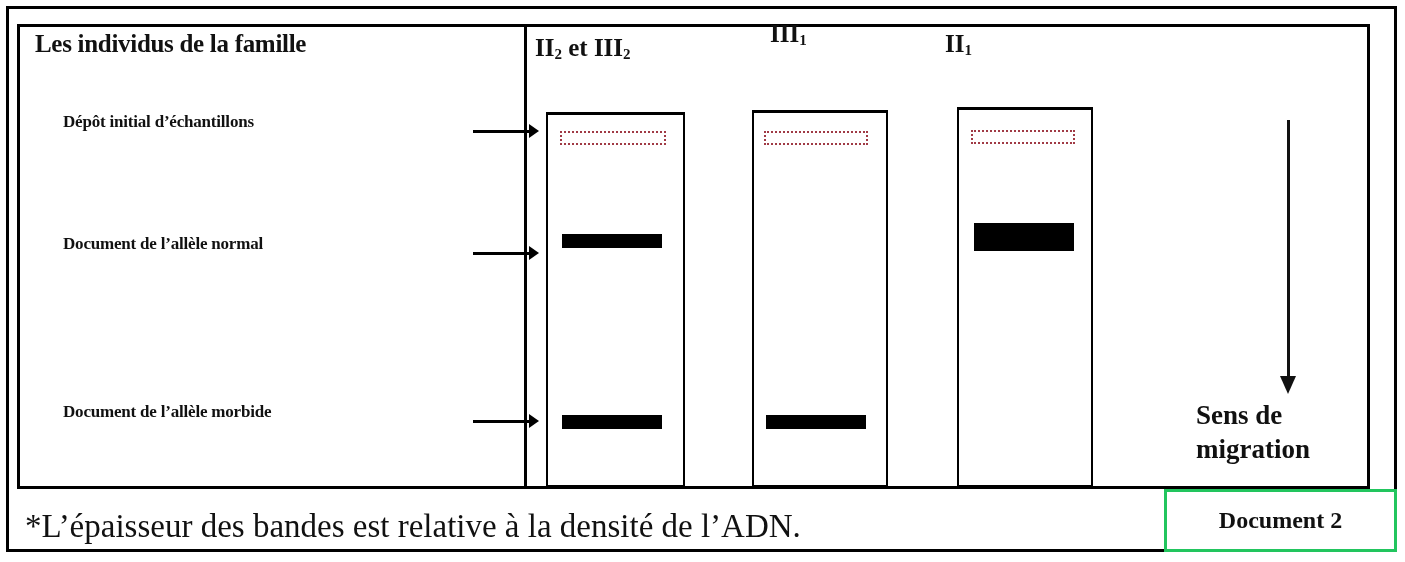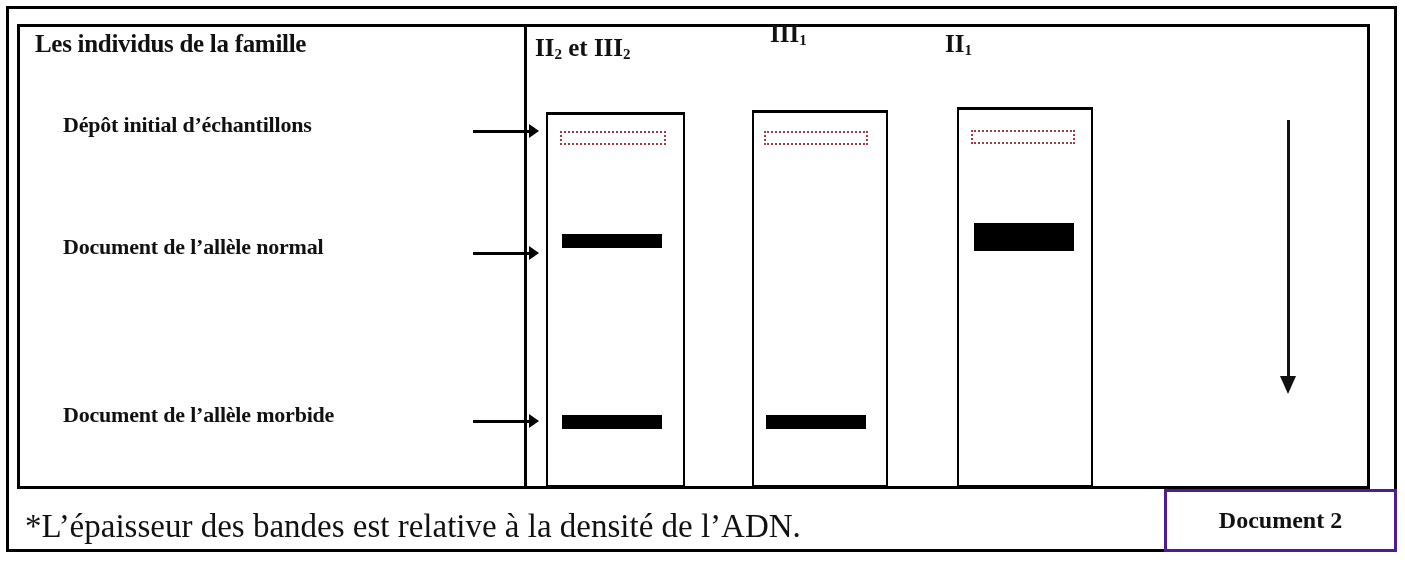--- a/index.html
+++ b/index.html
@@ -2,24 +2,24 @@
 <html><head>
 <meta charset="utf-8">
 <style>
   html, body { margin:0; padding:0; background:#fff; }
   body { width:1405px; height:562px; position:relative; overflow:hidden;
          font-family:"Liberation Serif", "DejaVu Serif", serif; color:#111; }
   .abs { position:absolute; }
   .outer { left:6px; top:6px; width:1391px; height:546px; border:3px solid #000; box-sizing:border-box; }
   .inner { left:17px; top:24px; width:1353px; height:465px; border:3px solid #000; box-sizing:border-box; }
   .divider { left:524px; top:24px; width:3px; height:465px; background:#000; }
-  .doc-box { left:1164px; top:489px; width:233px; height:63px; border:3px solid #4c1d95; box-sizing:border-box;
+  .doc-box { left:1164px; top:489px; width:233px; height:63px; border:3px solid #22c55e; box-sizing:border-box;
              display:flex; align-items:center; justify-content:center; font-weight:bold; font-size:24px; }
   .title { left:35px; top:30px; font-weight:bold; font-size:25px; letter-spacing:-0.3px;text-align:right; }
-  .row-label { font-weight:bold; font-size:22px; white-space:nowrap; letter-spacing:-0.2px; }
+  .row-label { font-weight:bold; font-size:17px; white-space:nowrap; letter-spacing:-0.2px; }
   .arrow-h { height:3px; background:#000; }
   .arrow-h::after { content:""; position:absolute; right:-8px; top:-6px; border-left:10px solid #000;
                     border-top:7px solid transparent; border-bottom:7px solid transparent; }
   .lane-head { font-weight:bold; font-size:25px; white-space:nowrap; }
   .lane-head sub { font-size:15px; vertical-align:-3px; }
   .lane { border:2px solid #000; border-top-width:3px; box-sizing:border-box; background:#fff; }
   .well { border:2px dotted #a03a45; box-sizing:border-box; height:14px; }
   .band { background:#000; }
   .mig-line { left:1287px; top:120px; width:3px; height:258px; background:#111; }
   .mig-head { left:1280px; top:376px; width:0; height:0; border-top:18px solid #111;
@@ -61,18 +61,20 @@
 </div>
 
 <div class="abs lane" style="left:957px; top:107px; width:136px; height:380px;">
   <div class="abs well" style="left:12px; top:20px; width:104px;"></div>
   <div class="abs band" style="left:15px; top:113px; width:100px; height:28px;"></div>
 </div>
 
 <div class="abs mig-line"></div>
 <div class="abs mig-head"></div>
 <div class="abs mig-label">
+  <div>Sens de</div>
+  <div>migration</div>
 </div>
 
 <div class="abs note">*L’épaisseur des bandes est relative à la densité de l’ADN.</div>
 <div class="abs doc-box">
     <span>Document 2</span>
   </div>
 
 </body></html>

